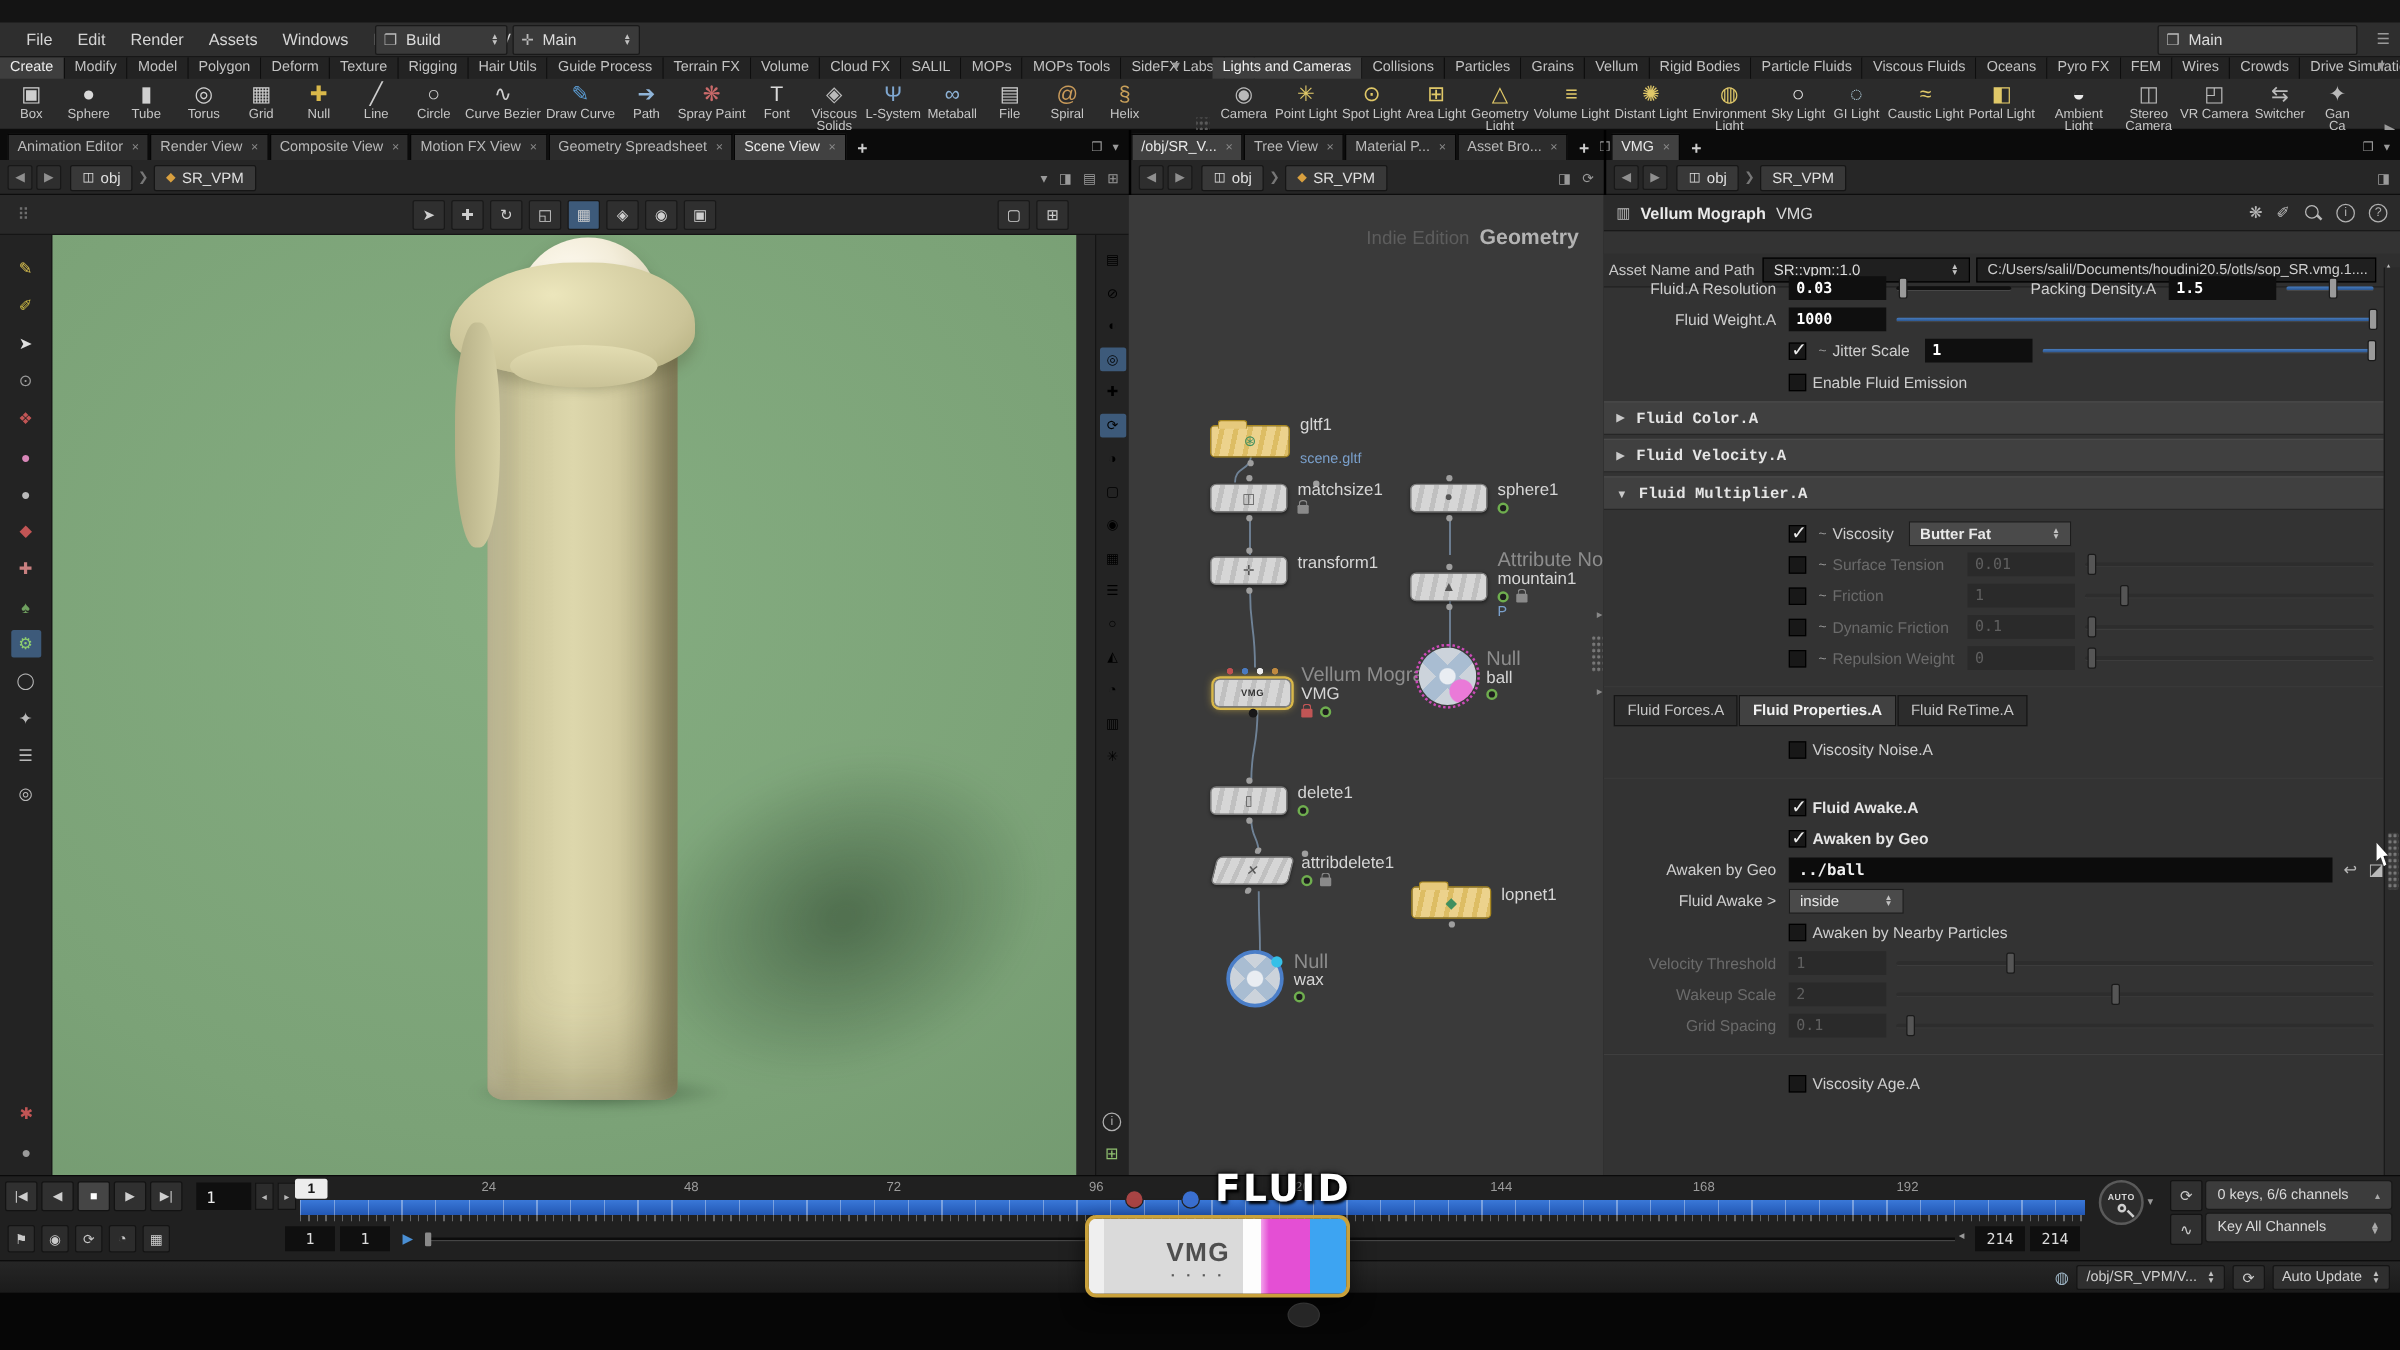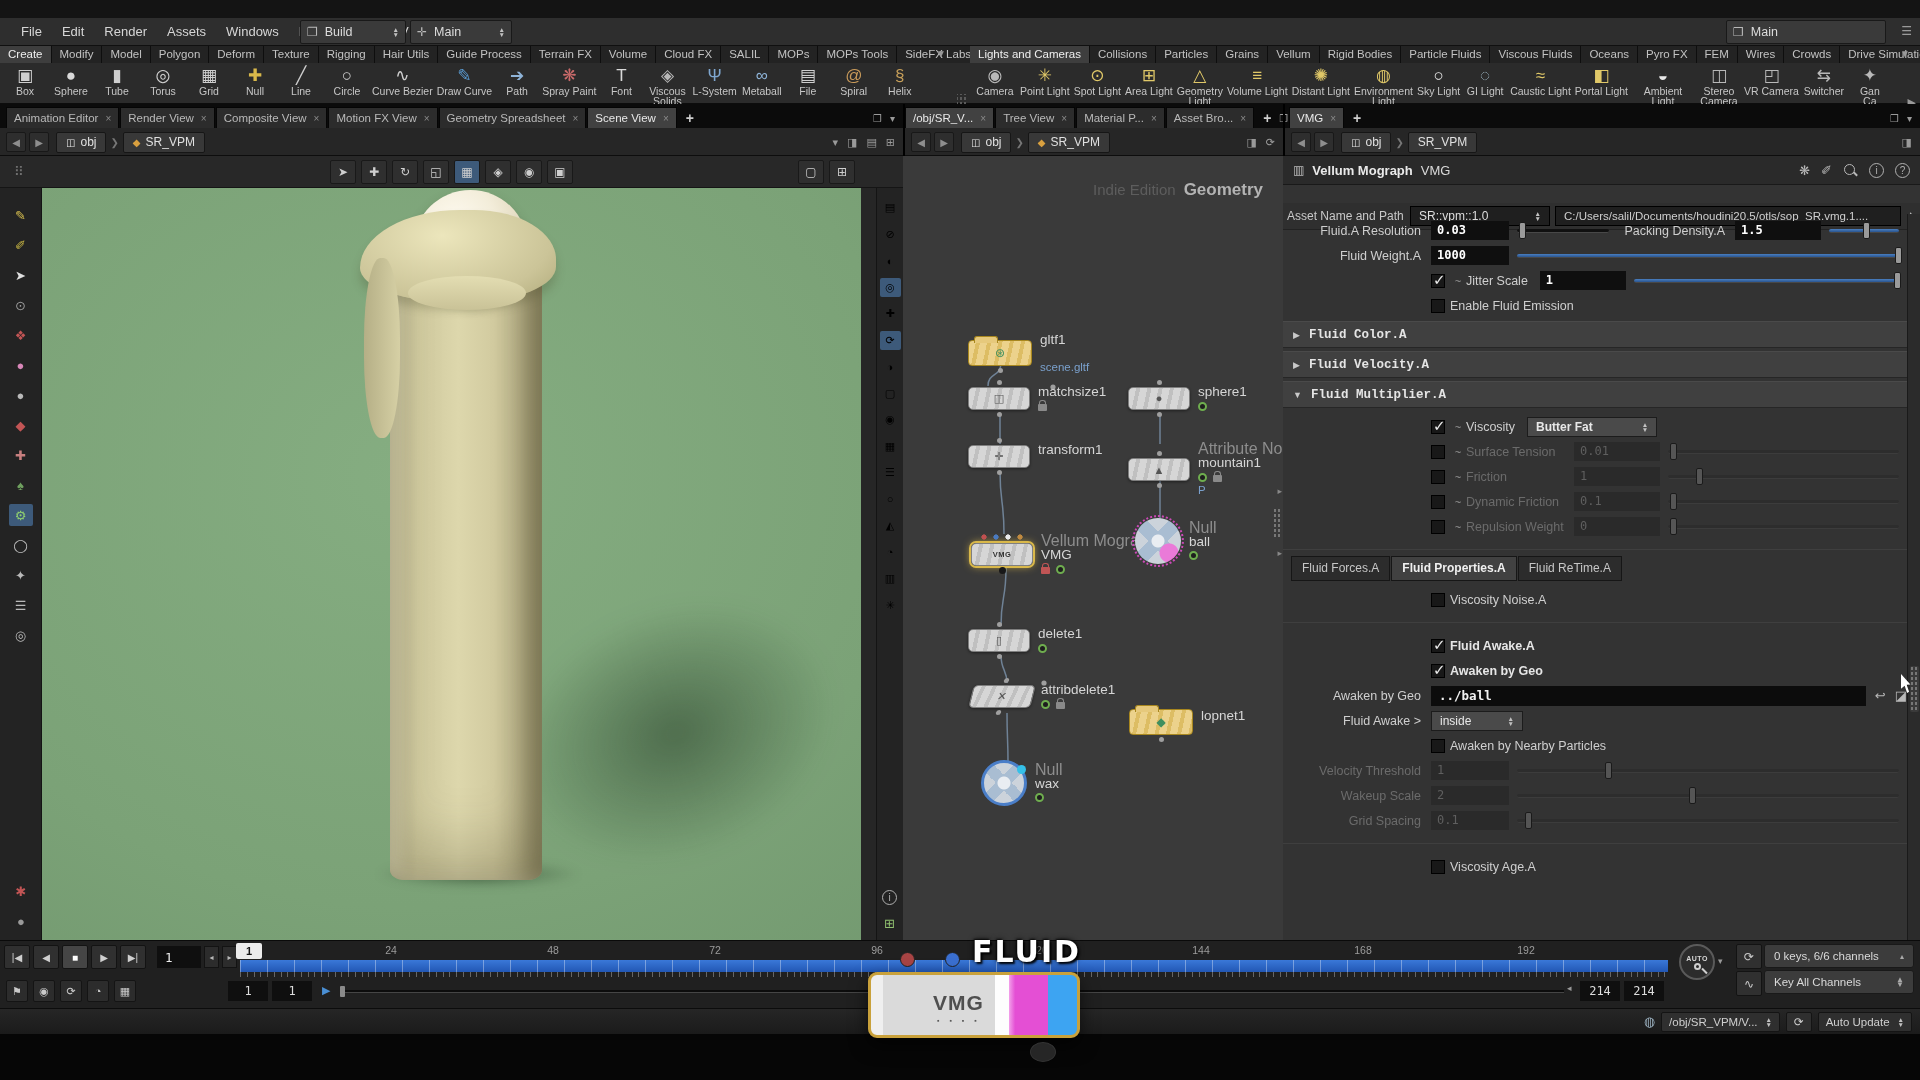--- a/index.html
+++ b/index.html
@@ -143,21 +143,21 @@
   .p-head{position:absolute;left:0;top:0;width:637px;height:29px;background:#2a2a2a;border-bottom:1px solid #191919;display:flex;align-items:center;padding:0 10px;gap:8px;}
   .p-nicon{color:#b9b9b9;font-size:12px;}
   .p-title{font-weight:bold;font-size:13px;color:#eaeaea;}
   .p-nname{font-size:13px;color:#d9d9d9;}
   .p-hicons{margin-left:auto;display:flex;align-items:center;gap:11px;color:#b9b9b9;font-size:13px;}
   .mag{position:relative;width:15px;height:15px;}
   .mag::before{content:"";position:absolute;left:1px;top:1px;width:9px;height:9px;border:1.6px solid #b9b9b9;border-radius:50%;}
   .mag::after{content:"";position:absolute;left:10px;top:10px;width:5px;height:1.8px;background:#b9b9b9;transform:rotate(45deg);}
   .p-asset{position:absolute;left:0;top:29px;width:637px;height:27px;background:#2f2f2f;border-bottom:1px solid #222;display:flex;align-items:center;padding:0 4px;gap:5px;margin-top:18px;}
   .pa-label{font-size:12px;color:#c9c9c9;width:118px;flex:none;}
-  .pa-type{width:140px;height:20px;background:#1f1f1f;border:1px solid #000;display:flex;align-items:center;padding:0 8px;font-size:12px;color:#ddd;flex:none;}
+  .pa-type{width:166px;height:20px;background:#1f1f1f;border:1px solid #000;display:flex;align-items:center;padding:0 8px;font-size:12px;color:#ddd;flex:none;}
   .pa-path{flex:1;height:20px;background:#1f1f1f;border:1px solid #000;display:flex;align-items:center;padding:0 8px;font-size:11.5px;color:#cfcfcf;overflow:hidden;white-space:nowrap;}
   .p-body{position:absolute;left:0;top:58px;width:624px;padding-top:4px;}
   .prow{display:flex;align-items:center;height:25px;position:relative;}
   .plab{width:148px;flex:none;text-align:right;padding-right:10px;font-size:12.5px;color:#cfcfcf;white-space:nowrap;}
   .plab.dis,.pinl.dis{color:#6b6b6b;}
   .pinl{font-size:12.5px;color:#cfcfcf;padding-right:12px;white-space:nowrap;}
   .pinl.b{font-weight:bold;color:#e6e6e6;}
   .pcheck{width:14px;height:14px;background:#181818;border:1px solid #000;margin-right:5px;position:relative;flex:none;}
   .pcheck.on::after{content:"✓";position:absolute;left:1px;top:-4px;font-size:15px;font-weight:bold;color:#ececec;}
   .ptilde{color:#9a9a9a;width:16px;text-align:center;font-size:11px;flex:none;}

